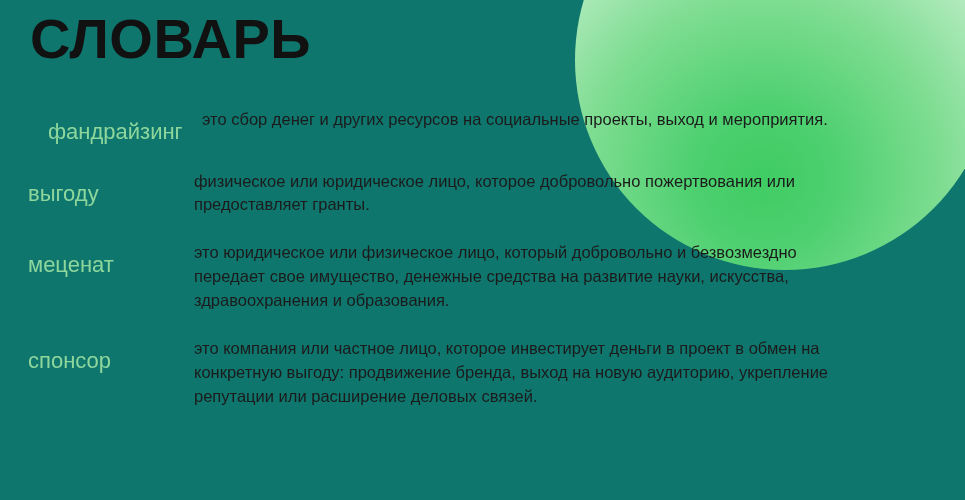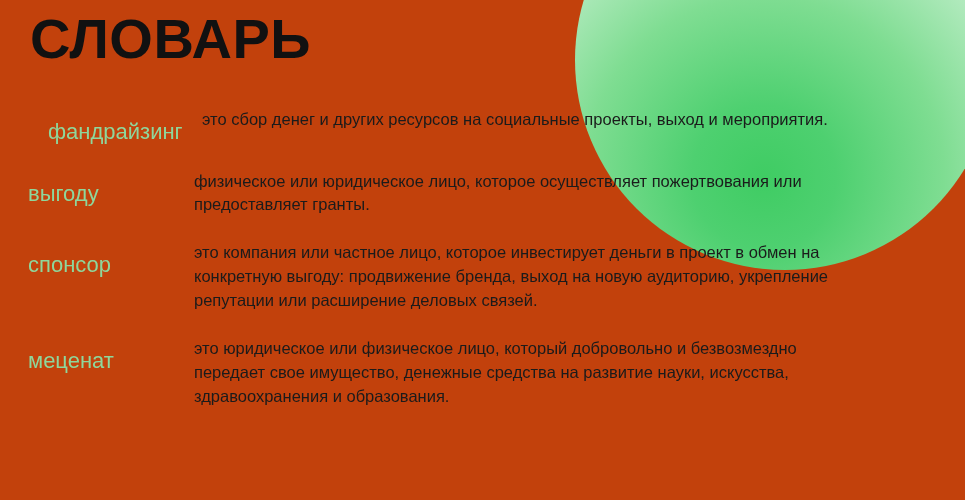--- a/index.html
+++ b/index.html
@@ -10,21 +10,21 @@
     width: 965px;
     height: 500px;
     overflow: hidden;
     font-family: "Liberation Sans", sans-serif;
     background: #ffffff;
   }
   .slide {
     position: relative;
     width: 965px;
     height: 500px;
-    background: #c2410c;
+    background: #0f766e;
     overflow: hidden;
   }
   
   .deco-circle {
     position: absolute;
     top: -150px;
     right: -30px;
     width: 420px;
     height: 420px;
     border-radius: 50%;
@@ -90,27 +90,27 @@
 
   <div class="glossary">
 
     <div class="entry entry-1">
       <div class="term">фандрайзинг</div>
       <div class="definition">это сбор денег и других ресурсов на социальные проекты, выход и мероприятия.</div>
     </div>
 
     <div class="entry entry-2">
       <div class="term">выгоду</div>
-      <div class="definition">физическое или юридическое лицо, которое осуществляет пожертвования или предоставляет гранты.</div>
+      <div class="definition">физическое или юридическое лицо, которое добровольно пожертвования или предоставляет гранты.</div>
+    </div>
+
+    <div class="entry entry-4">
+      <div class="term">меценат</div>
+      <div class="definition">это юридическое или физическое лицо, который добровольно и безвозмездно передает свое имущество, денежные средства на развитие науки, искусства, здравоохранения и образования.</div>
     </div>
 
     <div class="entry entry-3">
       <div class="term">спонсор</div>
       <div class="definition">это компания или частное лицо, которое инвестирует деньги в проект в обмен на конкретную выгоду: продвижение бренда, выход на новую аудиторию, укрепление репутации или расширение деловых связей.</div>
     </div>
 
-    <div class="entry entry-4">
-      <div class="term">меценат</div>
-      <div class="definition">это юридическое или физическое лицо, который добровольно и безвозмездно передает свое имущество, денежные средства на развитие науки, искусства, здравоохранения и образования.</div>
-    </div>
-
   </div>
 </div>
 
 </body></html>

